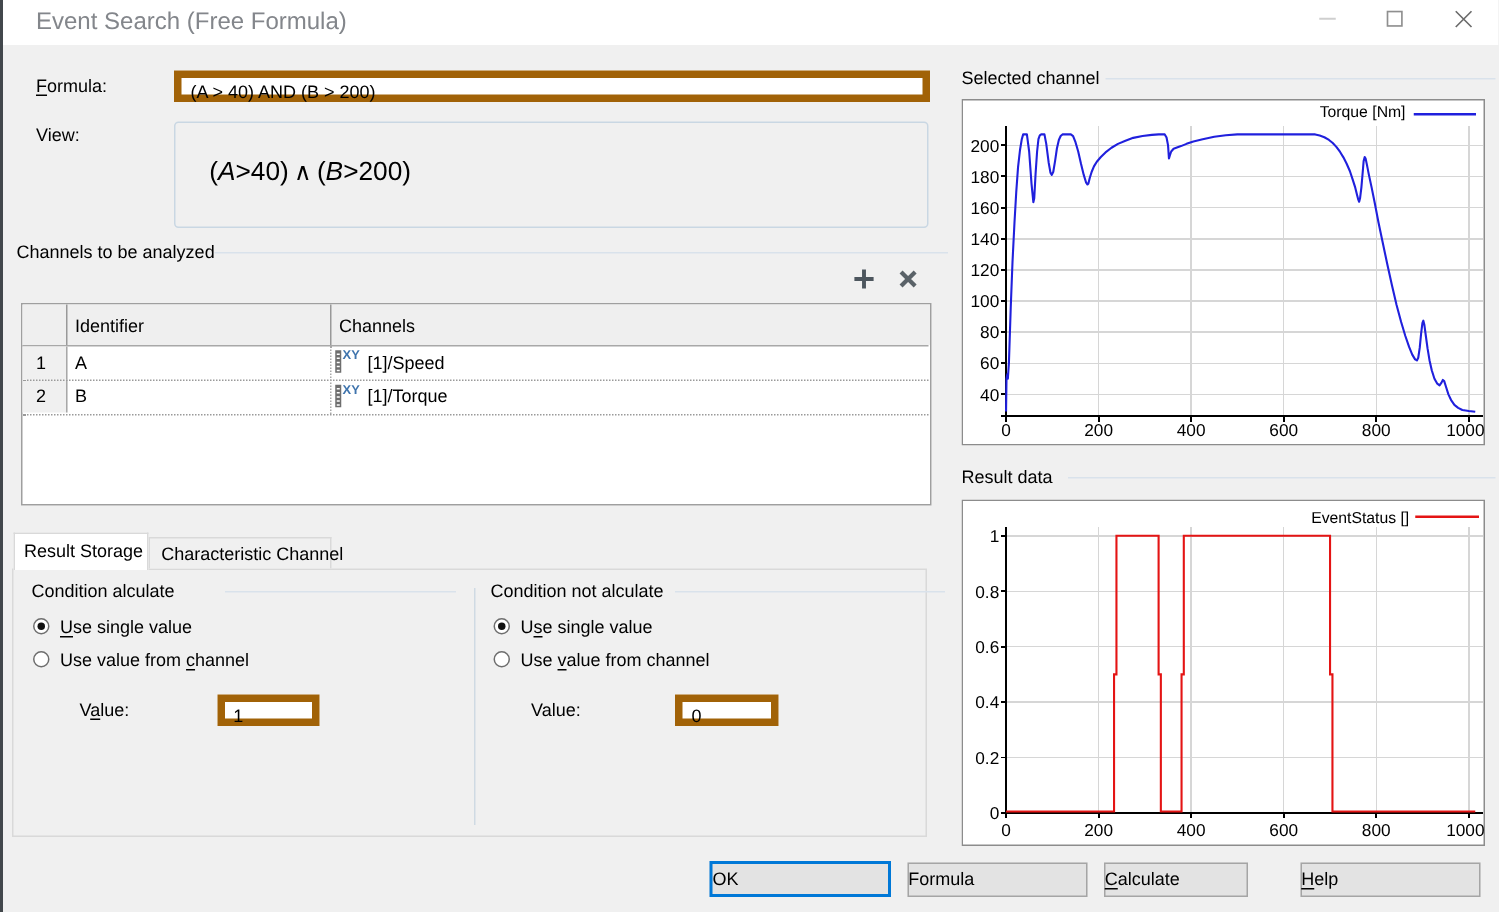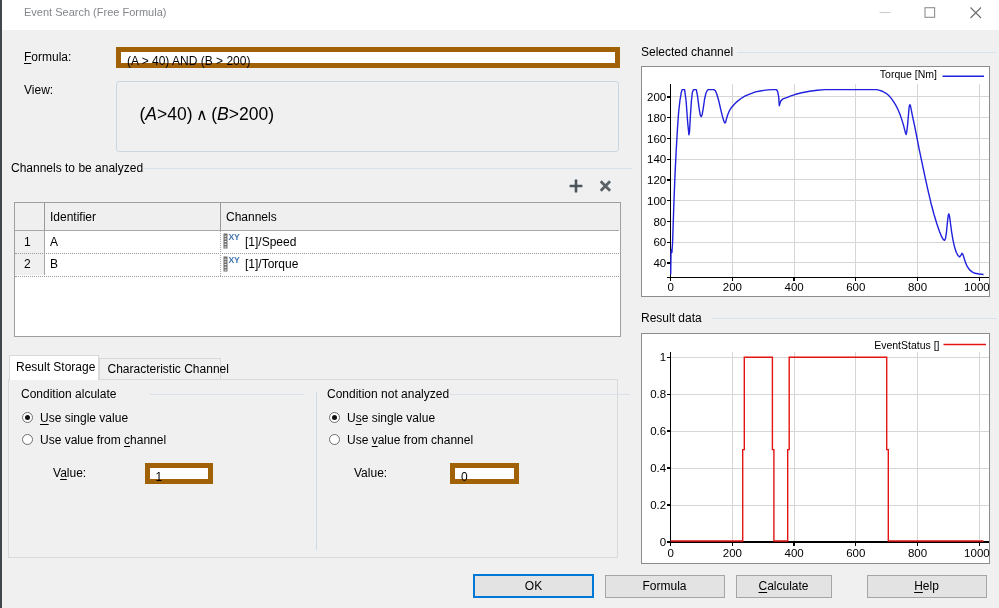--- a/index.html
+++ b/index.html
@@ -2,27 +2,27 @@
 <html><head><meta charset="utf-8"><style>
 * { margin:0; padding:0; box-sizing:border-box; }
 html,body { width:999px; height:608px; overflow:hidden; }
 body { background:#f0f0f0; font-family:"Liberation Sans", sans-serif; font-size:12px; color:#000; position:relative; }
 .ab { position:absolute; }
 .lbl { position:absolute; white-space:nowrap; }
 .inp { position:absolute; background:#fff; border:5px solid #a16207; line-height:19px; padding-left:6px; white-space:nowrap; }
 .grpline { position:absolute; height:1px; background:#d9e2eb; }
 .radio { position:absolute; width:11px; height:11px; border-radius:50%; background:#fff; border:1px solid #6e6e6e; }
 .radio.sel::after { content:""; position:absolute; left:2px; top:2px; width:5px; height:5px; border-radius:50%; background:#111; }
-.btn { position:absolute; height:23px; background:#e3e3e3; border:1px solid #a5a5a5; text-align:center; line-height:21px; }
+.btn { position:absolute; height:23px; background:#e3e3e3; border:1px solid #a5a5a5; text-align:left; line-height:21px; }
 u { text-decoration:underline; text-underline-offset:1.5px; }
 </style></head>
 <body>
 
 <div class="ab" style="left:0;top:0;width:999px;height:30px;background:#ffffff"></div>
-<div class="lbl" style="left:24px;top:5.5px;color:#83868b;font-size:11px">Event Search (Free Formula)</div>
+<div class="lbl" style="left:24px;top:5.5px;color:#83868b;font-size:16px">Event Search (Free Formula)</div>
 <svg style="position:absolute;left:875px;top:3px" width="115" height="20" viewBox="0 0 115 20">
     <path d="M4.5 9.5H15.5" stroke="#cfcfcf" stroke-width="1.2"></path>
     <rect x="50" y="4.7" width="9.6" height="9.6" fill="none" stroke="#8f8f8f" stroke-width="1.1"></rect>
     <path d="M95.5 4.5L106 15 M106 4.5L95.5 15" stroke="#6b6b6b" stroke-width="1.1"></path>
   </svg>
 
 <div class="ab" style="left:0;top:0;width:1.5px;height:608px;background:#42474c"></div>
 
 <div class="lbl" style="left:24px;top:50px"><u>F</u>ormula:</div>
 <div class="inp" style="left:116px;top:47px;width:504px;height:21px">(A &gt; 40) AND (B &gt; 200)</div>
@@ -69,21 +69,21 @@
 
 <div class="ab" style="left:8px;top:379px;width:610px;height:179px;border:1px solid #d9d9d9"></div>
 <div class="ab" style="left:98.5px;top:358px;width:122px;height:21px;background:#f0f0f0;border:1px solid #d9d9d9;border-bottom:none"></div>
 <div class="lbl" style="left:107.5px;top:362px">Characteristic Channel</div>
 <div class="ab" style="left:8.5px;top:355px;width:90px;height:25px;background:#ffffff;border:1px solid #d9d9d9;border-bottom:none"></div>
 <div class="lbl" style="left:16px;top:360px">Result Storage</div>
 
 <div class="lbl" style="left:21px;top:387px">Condition alculate</div>
 <div class="grpline" style="left:150px;top:394px;width:154px"></div>
 <div class="ab" style="left:316px;top:392px;width:1px;height:158px;background:#cfdae3"></div>
-<div class="lbl" style="left:327px;top:387px">Condition not analyzed</div>
+<div class="lbl" style="left:327px;top:387px">Condition not alculate</div>
 <div class="grpline" style="left:450px;top:394px;width:180px"></div>
 
 <div class="radio sel" style="left:21.5px;top:412px"></div>
 <div class="lbl" style="left:40px;top:411px"><u>U</u>se single value</div>
 <div class="radio" style="left:21.5px;top:434px"></div>
 <div class="lbl" style="left:40px;top:433px">Use value from <u>c</u>hannel</div>
 <div class="lbl" style="left:53px;top:466px">V<u>a</u>lue:</div>
 <div class="inp" style="left:144.5px;top:463px;width:68px;height:21px">1</div>
 
 <div class="radio sel" style="left:328.5px;top:412px"></div>

